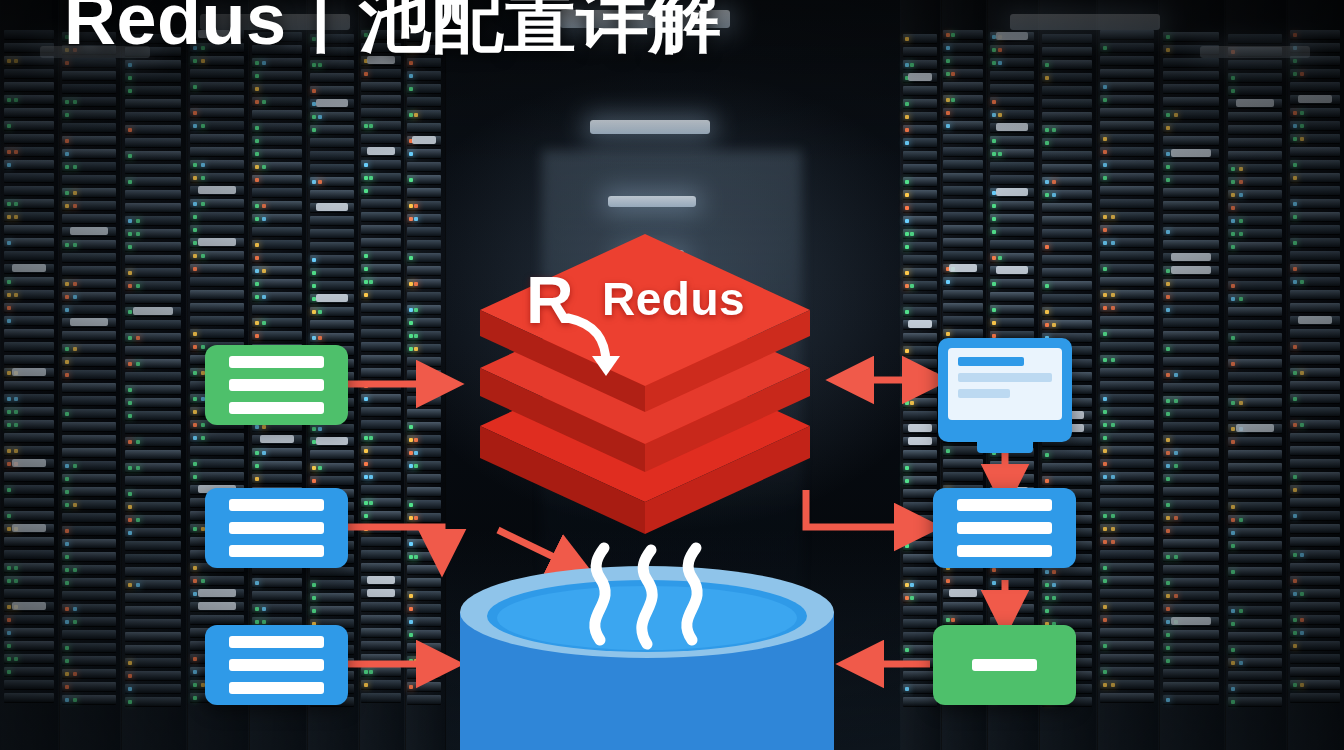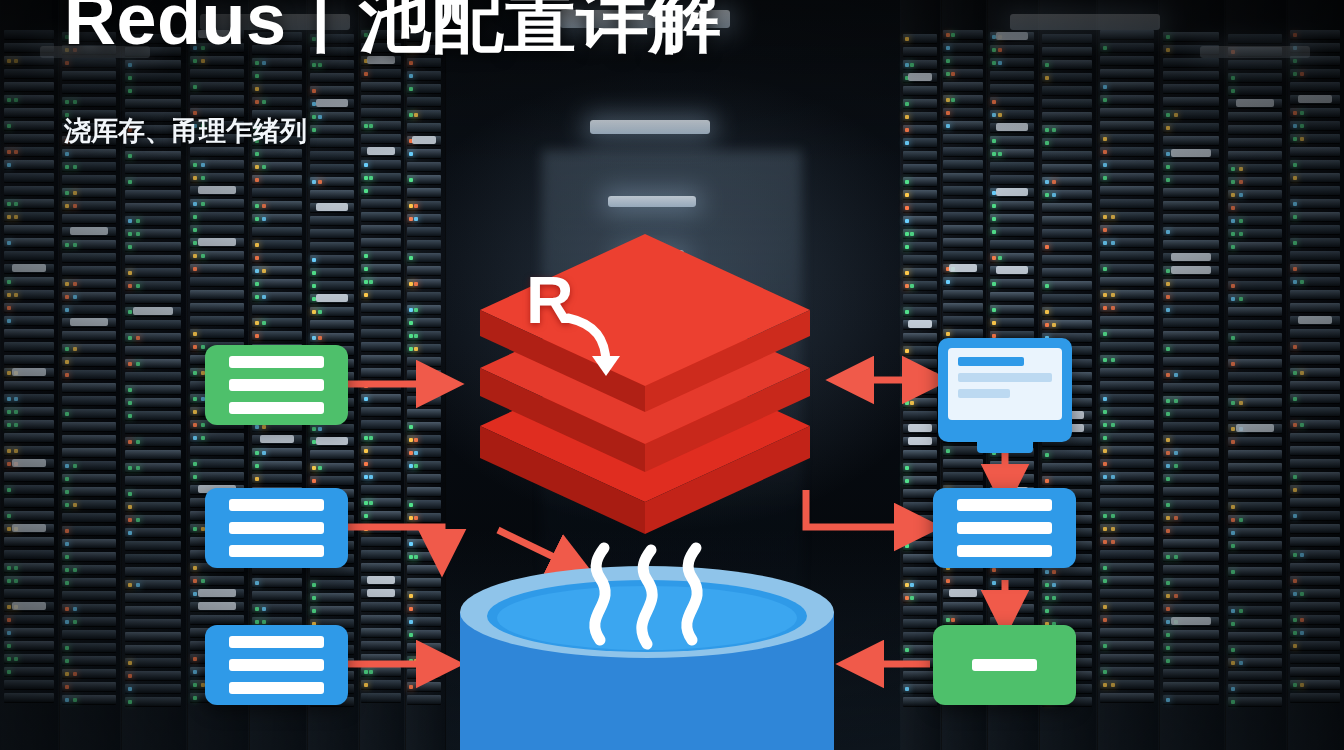--- a/index.html
+++ b/index.html
@@ -2489,21 +2489,20 @@
         <div class="ceil" style="left:1200px;top:46px;width:110px;height:12px;opacity:0.35;"></div>
       </div>
     <div class="vignette"></div>
     <div class="vignette2"></div>
   </div>
 
   <div class="head">
     <div class="title">Redus丨池配置详解</div>
     <div class="subtitle">
       <br>
-      <span>浇厍存、甬理乍绪列</span>
     </div>
   </div>
 
   <div class="diagram">
 
     <svg class="wires" viewBox="0 0 1344 750">
       <defs>
         <marker id="ah" markerWidth="7" markerHeight="7" refX="5.2" refY="3.5" orient="auto">
           <path d="M0,0 L7,3.5 L0,7 z" fill="#f05a4a"></path>
         </marker>
@@ -2602,20 +2601,21 @@
           <path d="M10 200 L175 124 L340 200 L175 276 Z" fill="#ec4030"></path>
           <path d="M10 200 L10 226 L175 302 L175 276 Z" fill="#b02015"></path>
           <path d="M340 200 L340 226 L175 302 L175 276 Z" fill="#cd2b1d"></path>
         </g>
       </svg>
       <div class="redis-r">R</div>
       <svg style="position:absolute;left:92px;top:88px;width:60px;height:64px;overflow:visible;">
         <path d="M6 4 C 34 10, 44 26, 44 50" stroke="#ffffff" stroke-width="9" fill="none" stroke-linecap="round"></path>
         <path d="M30 42 L44 62 L58 42 Z" fill="#ffffff"></path>
       </svg>
+      <div class="redis-text">Redus</div>
     </div>
 
     <div class="pool">
       <svg viewBox="0 0 390 210" style="width:100%;height:100%;overflow:visible;">
         <path d="M8 40 L8 180 C8 205, 382 205, 382 180 L382 40 Z" fill="#2f86d8"></path>
         <ellipse cx="195" cy="40" rx="187" ry="46" fill="#8fc4ea"></ellipse>
         <ellipse cx="195" cy="44" rx="160" ry="36" fill="#2f9ae8"></ellipse>
         <ellipse cx="195" cy="46" rx="150" ry="32" fill="#3ba6f0"></ellipse>
       </svg>
       <svg class="steam" viewBox="0 0 150 110">

